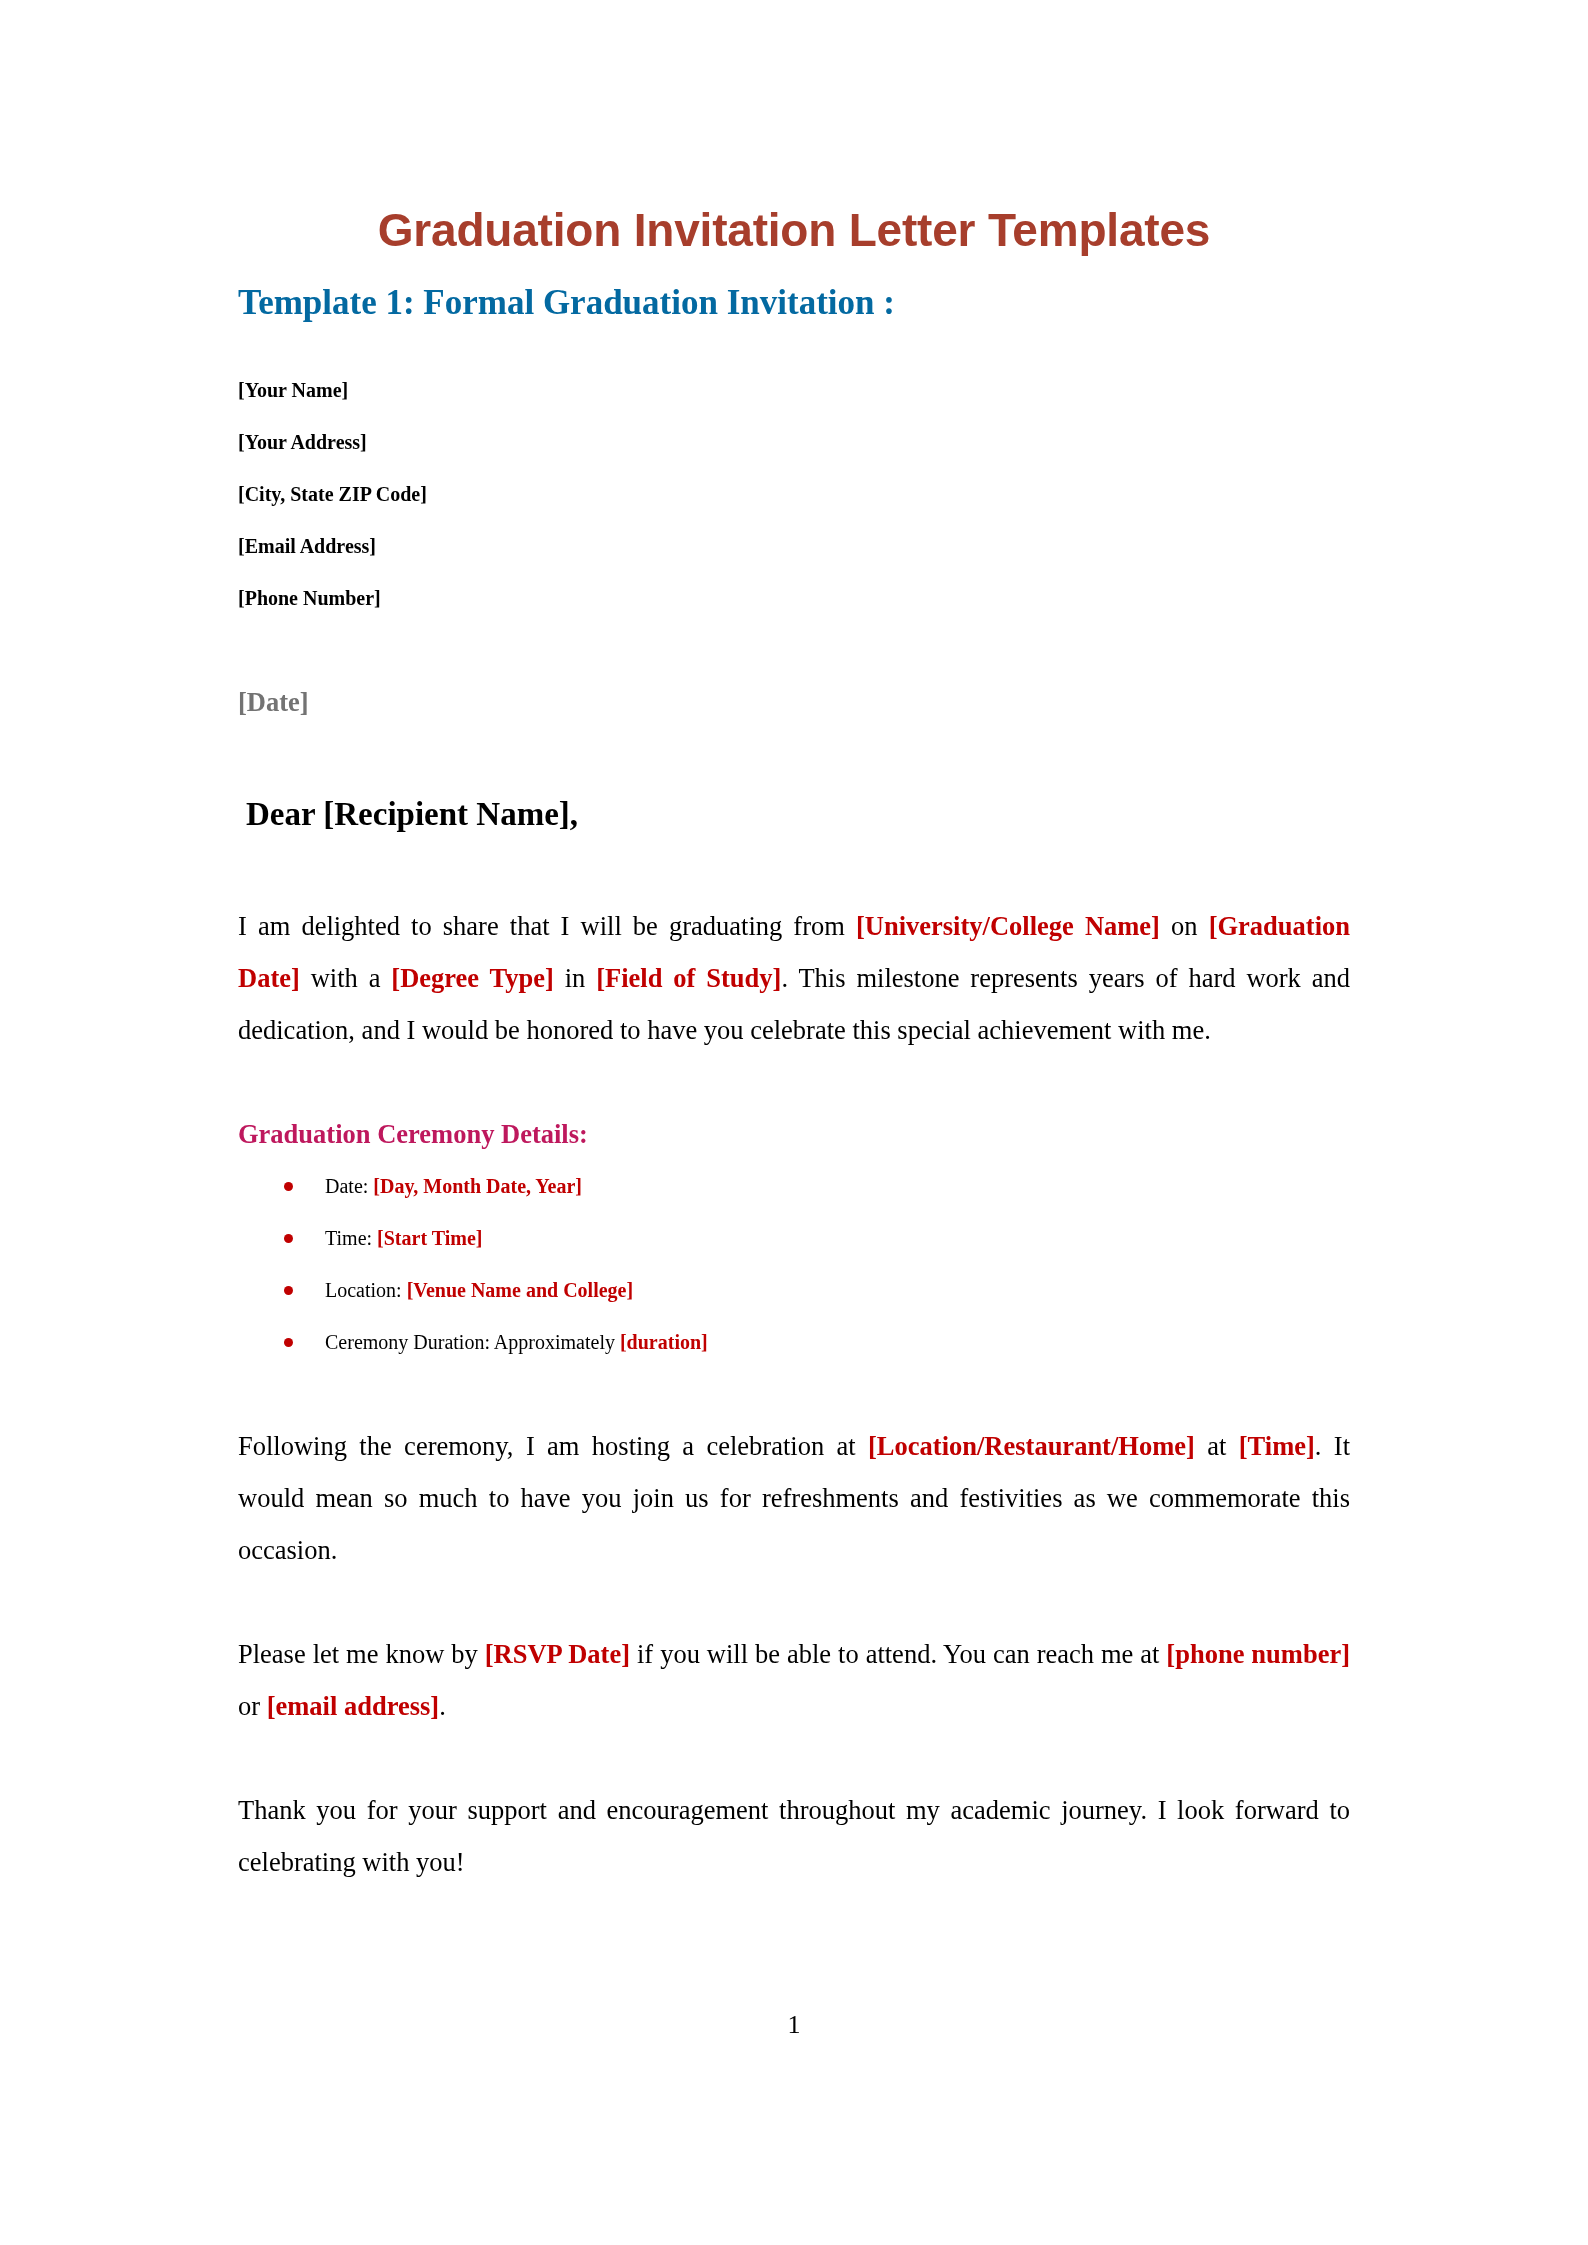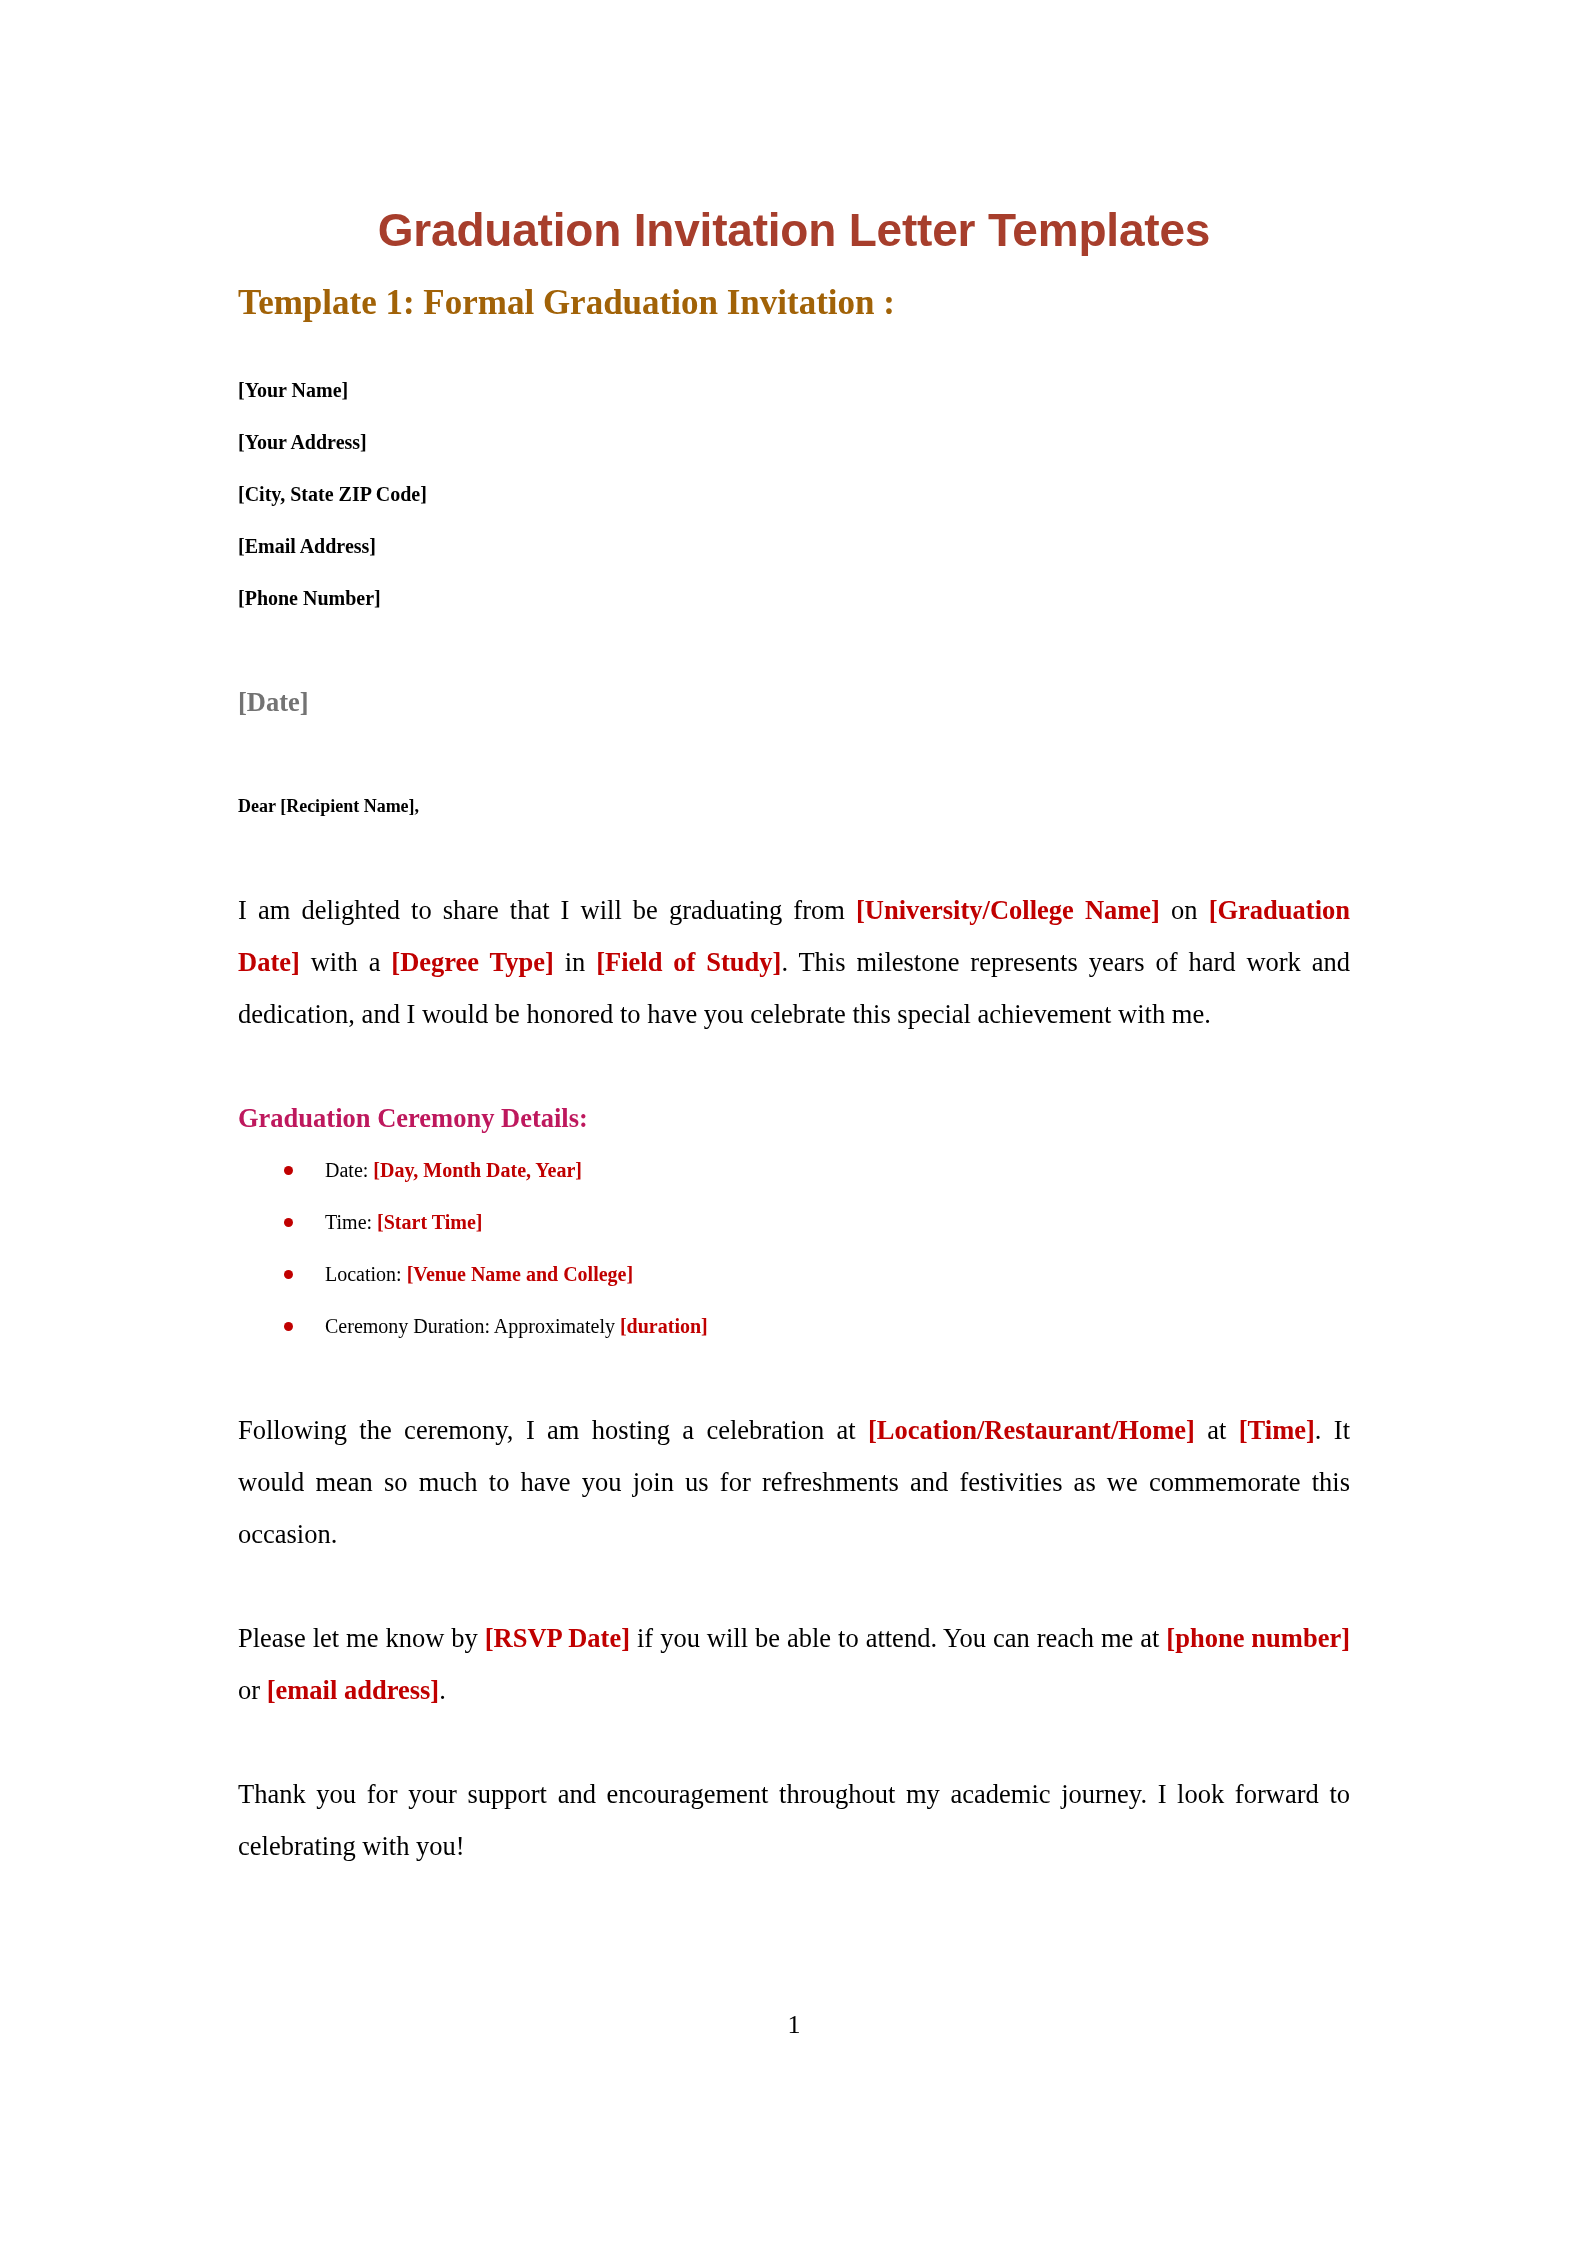--- a/index.html
+++ b/index.html
@@ -39,21 +39,21 @@
     padding-top: 205px;
     letter-spacing: -0.2px;
   }
 
   
   .subtitle {
     font-family: "Liberation Serif", "DejaVu Serif", serif;
     font-weight: bold;
     font-size: 35px;
     line-height: 1.2;
-    color: #a16207;
+    color: #0369a1;
     margin: 0;
     padding-top: 26px;
     text-align: left;
   }
 
   
   .address-block {
     margin: 0;
     padding-top: 40px;
   }
@@ -69,24 +69,24 @@
     font-weight: bold;
     font-size: 26.5px;
     line-height: 52px;
     color: #737373;
     margin: 0;
     padding-top: 52px;
   }
 
   .salutation {
     font-weight: bold;
-    font-size: 18px;
-    line-height: 52px;
-    color: #000000;
-    margin: 0;
+    font-size: 33px;
+    line-height: 52px;
+    color: #000000;
+    margin: 8px;
     padding-top: 52px;
   }
 
   
   .body-para {
     font-size: 26.5px;
     line-height: 52px;
     color: #000000;
     text-align: justify;
     text-justify: inter-word;

